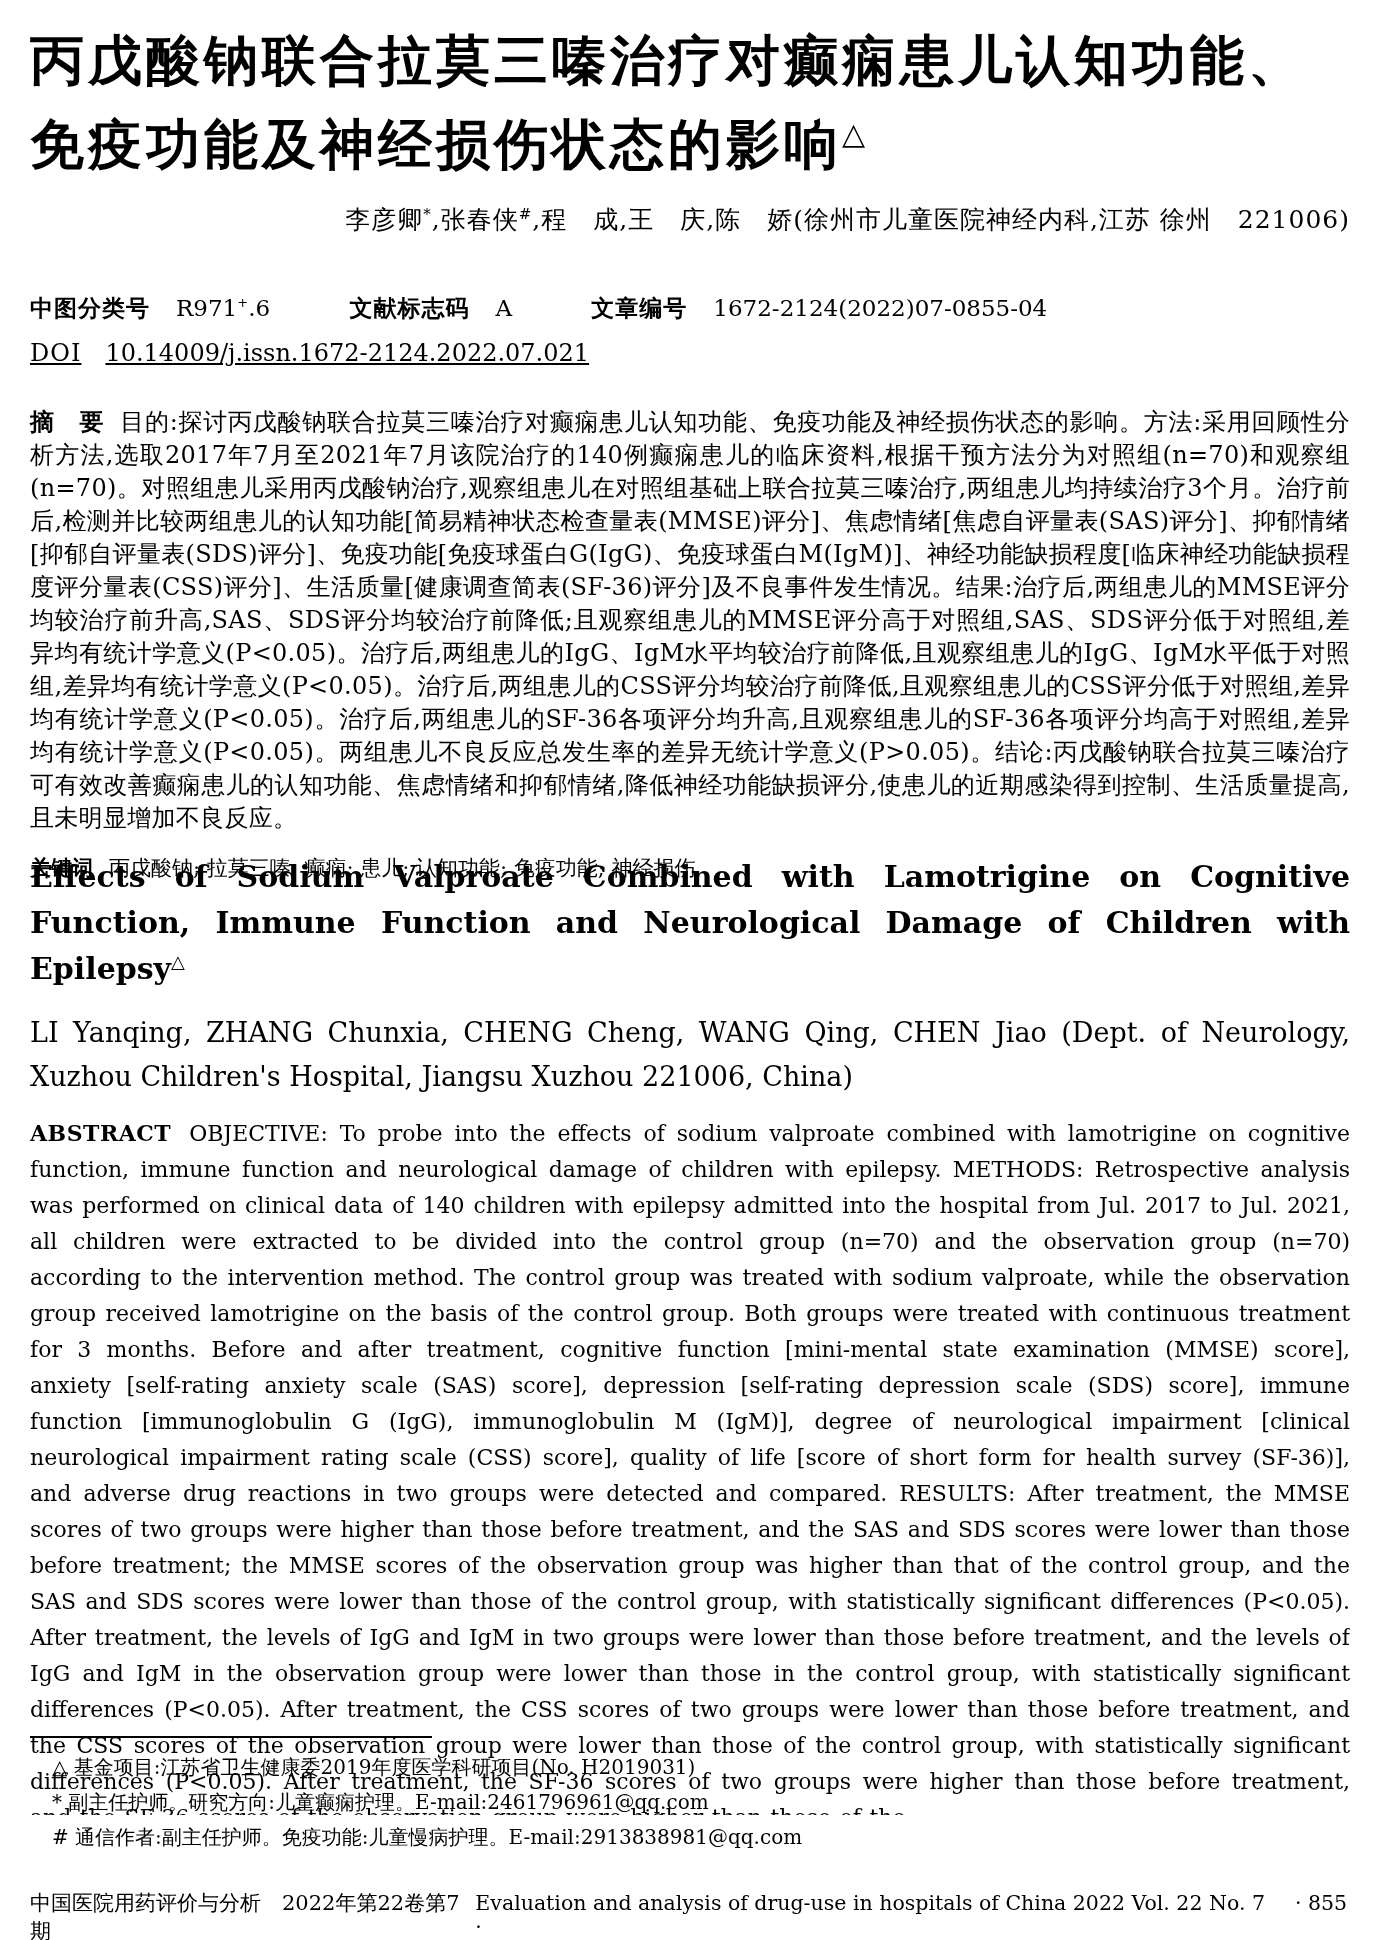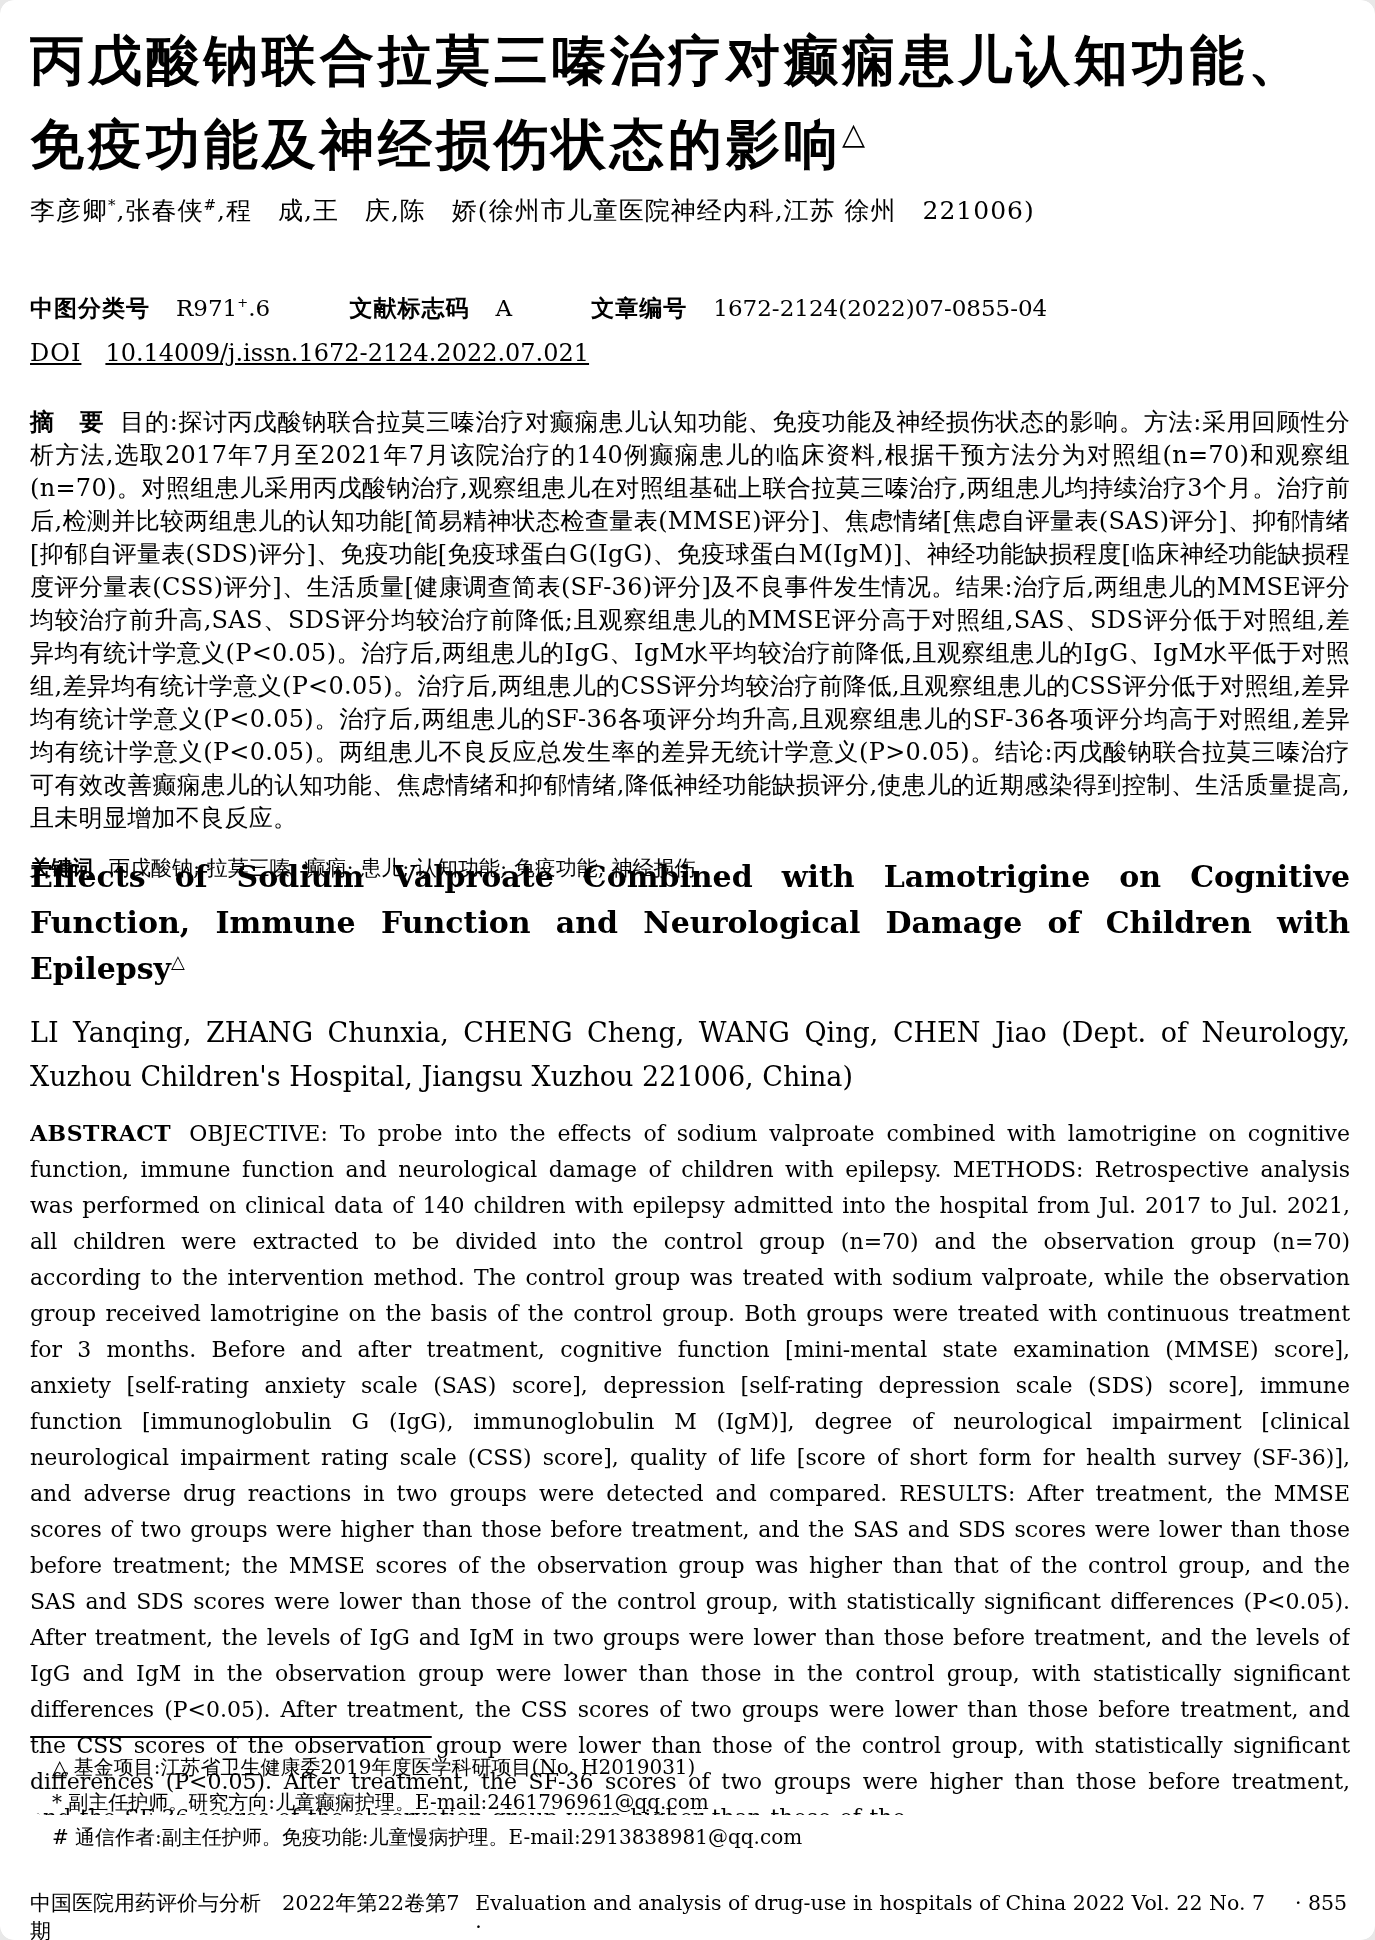--- a/index.html
+++ b/index.html
@@ -1,35 +1,35 @@
 <!DOCTYPE html>
 <html><head>
 <meta charset="utf-8">
 <style>
-  * { margin:0; padding:0; box-sizing:border-box;border-radius:14px; }
+  * { margin:0; padding:0; box-sizing:border-box; }
   html,body { background:#e8e8e8; }
   body { font-family:"DejaVu Serif","Liberation Serif",serif; color:#000; }
   .page {
     position:relative; width:1375px; height:1940px; margin:0 auto;
     background:#ffffff; overflow:hidden;
   }
   sup { line-height:0; }
 
   
   .title-zh {
     position:absolute; top:18px; left:30px; width:1320px;
     font-size:54px; line-height:84px; font-weight:bold;
     letter-spacing:4px; font-family:"DejaVu Serif",serif;
   }
   .title-zh sup { font-size:30px; letter-spacing:0; }
 
   
   .authors-zh {
-    position:absolute; top:194px; left:30px; width:1320px;
-    font-size:25px; line-height:34px; letter-spacing:1px;
+    position:absolute; top:203px; left:30px; width:1320px;
+    font-size:25px; line-height:34px; letter-spacing:1px;text-align:right;
   }
   .authors-zh sup { font-size:15px; }
 
   
   .meta-line { position:absolute; top:293px; left:30px; width:1320px; font-size:23px; white-space:nowrap; }
   .meta-group { margin-right:72px; }
   .meta-label { font-family:"DejaVu Sans","Liberation Sans",sans-serif; font-weight:bold; margin-right:26px; letter-spacing:1px; }
   .meta-value { font-family:"DejaVu Serif","Liberation Serif",serif; }
   .meta-value sup { font-size:13px; }
   .doi-line { position:absolute; top:339px; left:30px; width:1320px; font-size:24px;text-decoration:underline; }

